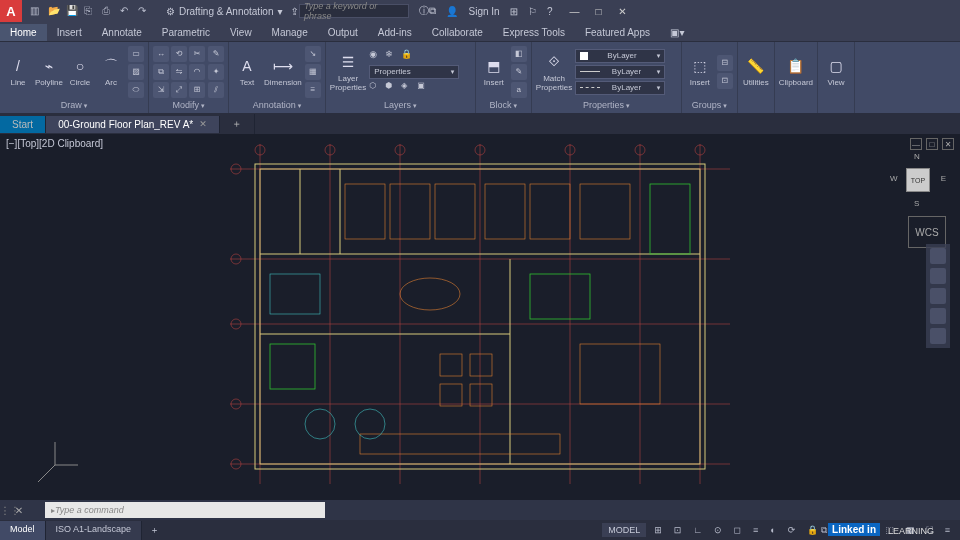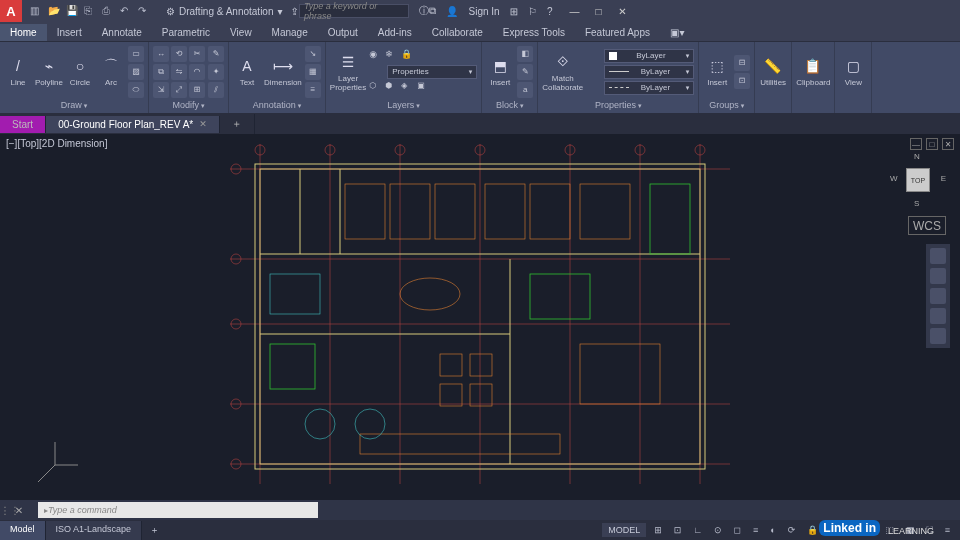--- a/index.html
+++ b/index.html
@@ -29,73 +29,73 @@
 .panel { border-right:1px solid #353c52; padding:2px 4px; display:flex; flex-direction:column; }
 .panel-body { flex:1; display:flex; align-items:center; gap:3px; }
 .panel-title { text-align:center; font-size:9px; padding:1px 0; color:#b0b4c6; }
 .panel-title::after { content:" ▾"; font-size:7px; }
 .bigbtn { display:flex; flex-direction:column; align-items:center; justify-content:center; gap:2px; min-width:28px; height:52px; }
 .bigbtn .ico { width:20px; height:20px; display:flex; align-items:center; justify-content:center; font-size:14px; color:#dde; }
 .bigbtn .lbl { font-size:8px; text-align:center; }
 .smallgrid { display:grid; grid-template-columns:repeat(3,16px); grid-auto-rows:16px; gap:2px; }
 .smallgrid span, .stackbtns span { width:16px; height:16px; background:#4d5673; border-radius:2px; display:inline-flex; align-items:center; justify-content:center; font-size:8px; }
 .stackbtns { display:flex; flex-direction:column; gap:2px; }
-.combo { height:14px; background:#2f3447; border:1px solid #545b78; font-size:8px; padding:0 4px; display:flex; align-items:center; justify-content:space-between; color:#c5c8d6;margin-left:18px; }
+.combo { height:14px; background:#2f3447; border:1px solid #545b78; font-size:8px; padding:0 4px; display:flex; align-items:center; justify-content:space-between; color:#c5c8d6; }
 .combo::after { content:"▾"; font-size:7px; margin-left:4px; }
 
 
 .doctabs { height:20px; background:#2a2e3e; display:flex; align-items:center; font-size:10px; color:#bbb; }
-.doctab { padding:3px 12px; background:#a21caf; border-right:1px solid #1f2433; display:flex; align-items:center; gap:6px; }
+.doctab { padding:3px 12px; background:#0369a1; border-right:1px solid #1f2433; display:flex; align-items:center; gap:6px; }
 .doctab.active { background:#3e445c; color:#fff;text-align:center; }
 .doctab .close { font-size:9px; color:#999; }
 
 
 .canvas { position:absolute; top:134px; left:0; right:0; bottom:40px; background:#1a1e2a; overflow:hidden; }
 .vp-label { position:absolute; top:4px; left:6px; color:#c5c8d6; font-size:10px; }
 .vp-controls { position:absolute; top:4px; right:6px; display:flex; gap:4px; }
 .vp-controls div { width:12px; height:12px; border:1px solid #666; font-size:8px; color:#aaa; display:flex; align-items:center; justify-content:center; }
 .viewcube { position:absolute; top:18px; right:14px; width:56px; height:56px; }
 .viewcube .cube { position:absolute; top:16px; left:16px; width:24px; height:24px; background:#ccc; color:#333; font-size:7px; display:flex; align-items:center; justify-content:center; border:1px solid #888; }
 .viewcube .dir { position:absolute; color:#aaa; font-size:8px; }
 .viewcube .n { top:0; left:24px; } .viewcube .s { bottom:0; left:24px; }
 .viewcube .e { top:22px; right:0; } .viewcube .w { top:22px; left:0; }
-.wcs { position:absolute; top:82px; right:14px; width:38px; height:19px; border:1px solid #666; color:#aaa; font-size:12px; display:flex; align-items:center; justify-content:center; }
+.wcs { position:absolute; top:82px; right:14px; width:38px; height:32px; border:1px solid #666; color:#aaa; font-size:10px; display:flex; align-items:center; justify-content:center; }
 .navbar { position:absolute; top:110px; right:10px; width:24px; background:#3a3f54cc; display:flex; flex-direction:column; gap:4px; padding:4px; }
 .navbar div { width:16px; height:16px; background:#4a5068; border-radius:2px; }
 .ucs { position:absolute; bottom:10px; left:30px; width:50px; height:50px; }
 .ucs svg line { stroke:#888; stroke-width:1; }
 
 
 .plan { position:absolute; top:10px; left:230px; width:500px; height:340px; }
 .plan svg { width:100%; height:100%; }
 .plan .wall { stroke:#d6c97a; stroke-width:1; fill:none; }
 .plan .grid { stroke:#b04040; stroke-width:0.6; }
 .plan .gridc { stroke:#b04040; fill:none; stroke-width:0.6; }
 .plan .furn { stroke:#e08030; stroke-width:0.6; fill:none; }
 .plan .cyan { stroke:#40c0c0; stroke-width:0.6; fill:none; }
 .plan .green { stroke:#30c030; stroke-width:0.8; fill:none; }
 
 
 .cmdarea { position:absolute; bottom:20px; left:0; right:0; height:20px; background:#2f3447; display:flex; align-items:center; font-size:10px; }
 .cmdarea .handle { width:12px; color:#888; text-align:center; }
 .cmdarea .x { width:14px; color:#aaa; text-align:center; }
-.cmdarea .input { flex:0 0 280px; height:16px; background:#e8e8e8; color:#666; font-size:9px; display:flex; align-items:center; padding:0 6px; margin-left:12px; }
+.cmdarea .input { flex:0 0 280px; height:16px; background:#e8e8e8; color:#666; font-size:9px; display:flex; align-items:center; padding:0 6px; margin-left:19px; }
 .cmdarea .input::before { content:"▸ "; color:#888; font-size:8px; }
 
 
 .statusbar { position:absolute; bottom:0; left:0; right:0; height:20px; background:#2a2e3e; display:flex; align-items:center; font-size:9px; color:#c5c8d6;gap:7px; }
 .statusbar .modeltabs { display:flex; }
 .statusbar .mtab { padding:3px 10px; border-right:1px solid #1f2433; background:#353a4e; }
 .statusbar .mtab.active { background:#414a66; color:#fff; }
 .statusbar .plus { padding:3px 8px; }
 .statusbar .spacer { flex:1; }
 .statusbar .right { display:flex; align-items:center; gap:4px; padding-right:6px; }
 .statusbar .right .btn { padding:2px 4px; font-size:9px; color:#b8bccc; }
 .statusbar .right .model { padding:2px 6px; background:#3a3f54; }
-.linkedin { position:absolute; bottom:4px; right:80px; font-size:12px; color:#fff; background:#0a66c2; padding:1px 4px; font-weight:bold;border-radius:6px; }
+.linkedin { position:absolute; bottom:4px; right:80px; font-size:10px; color:#fff; background:#0a66c2; padding:1px 4px; font-weight:bold; }
 .learning { position:absolute; bottom:4px; right:26px; font-size:9px; color:#ddd; }
 </style>
 </head>
 <body>
 
 <div class="titlebar">
   <div class="logo">A</div>
   <div class="qat">
     <span>▥</span>
     <span>📂</span>
@@ -254,21 +254,21 @@
       </div>
     </div>
     <div class="panel-title">Block</div>
   </div>
 
   <div class="panel" style="min-width:150px">
     <div class="panel-body">
       <div class="bigbtn">
           <div class="ico">⟐</div>
           <div class="lbl" style="white-space:pre-line">Match
-Collaborate</div>
+Properties</div>
         </div>
       <div style="display:flex;flex-direction:column;gap:2px;flex:1">
         <div class="combo" style="width:90px">
             <span style="width:8px;height:8px;background:#fff;display:inline-block;margin-right:3px"></span>
             <span>ByLayer</span>
           </div>
         <div class="combo" style="width:90px">
             <span style="width:20px;border-top:1px solid #ccc;display:inline-block"></span>
             <span>ByLayer</span>
           </div>
@@ -331,21 +331,21 @@
       <span>Start</span>
     </div>
   <div class="doctab active">
       <span>00-Ground Floor Plan_REV A*</span>
       <span class="close">✕</span>
     </div>
   <div class="doctab" style="background:transparent">＋</div>
 </div>
 
 <div class="canvas">
-  <div class="vp-label">[−][Top][2D Dimension]</div>
+  <div class="vp-label">[−][Top][2D Clipboard]</div>
   <div class="vp-controls">
     <div>—</div>
     <div>□</div>
     <div>✕</div>
   </div>
   <div class="viewcube">
     <div class="cube">TOP</div>
     <div class="dir n">N</div>
     <div class="dir s">S</div>
     <div class="dir e">E</div>

